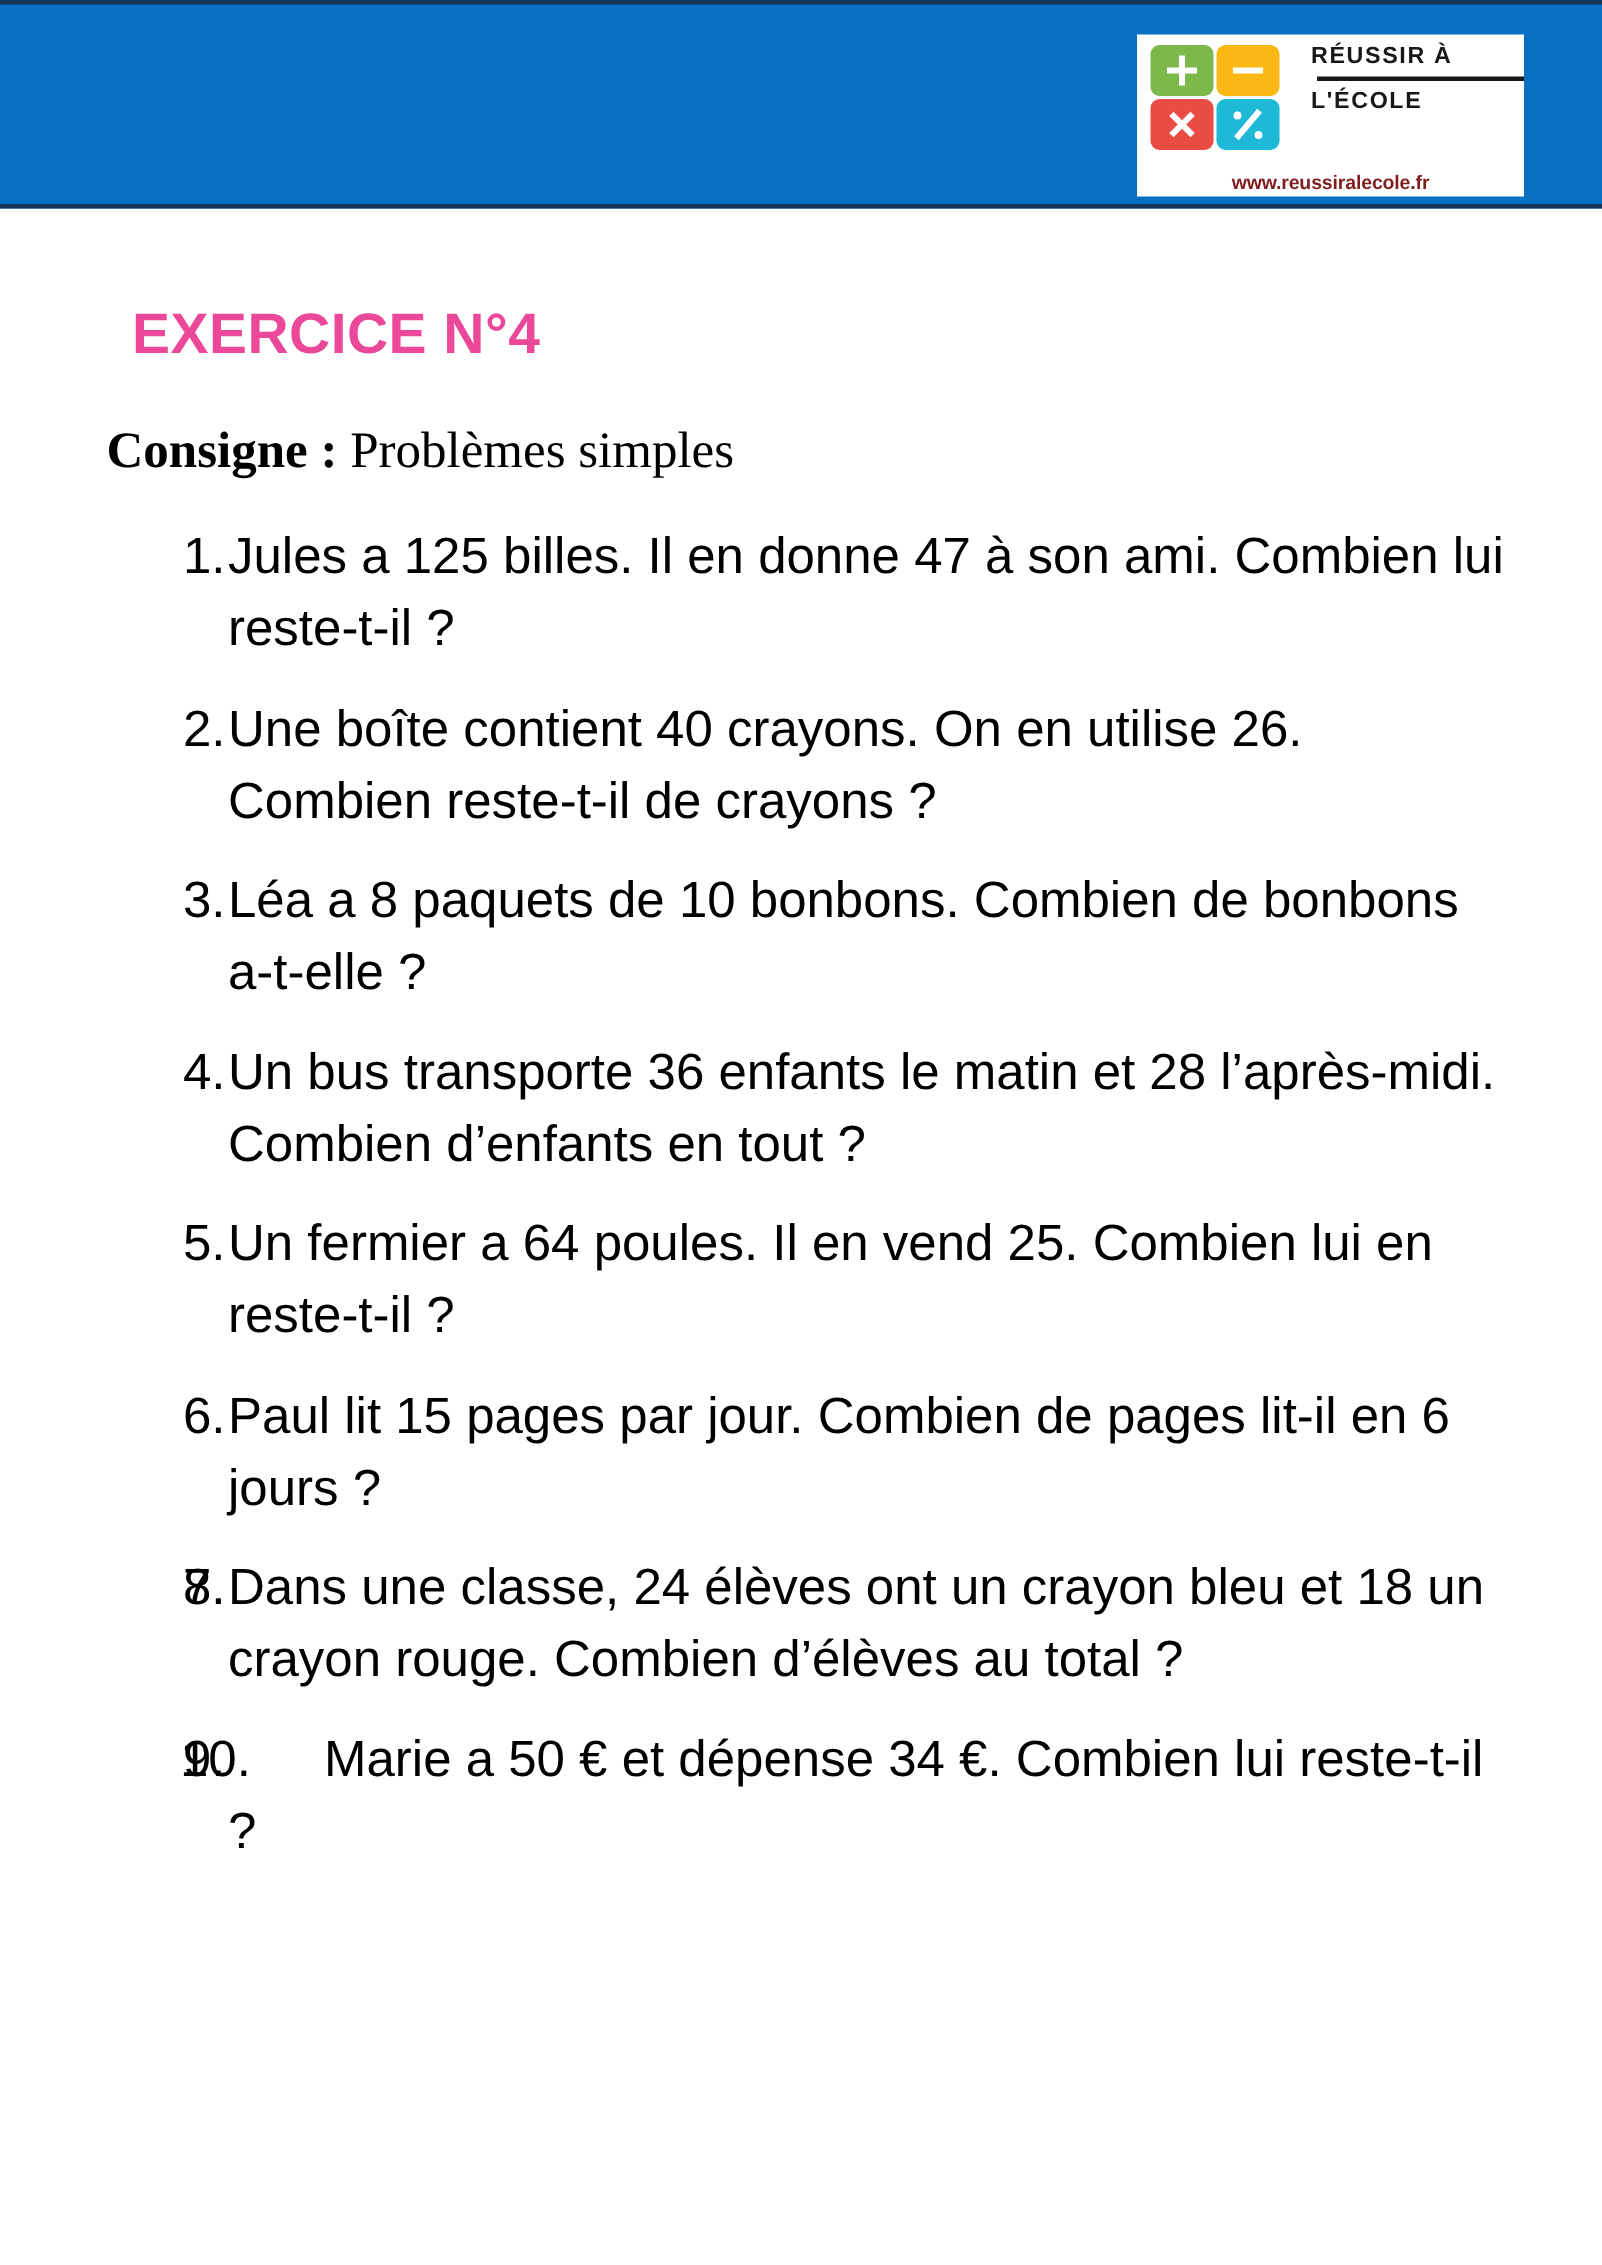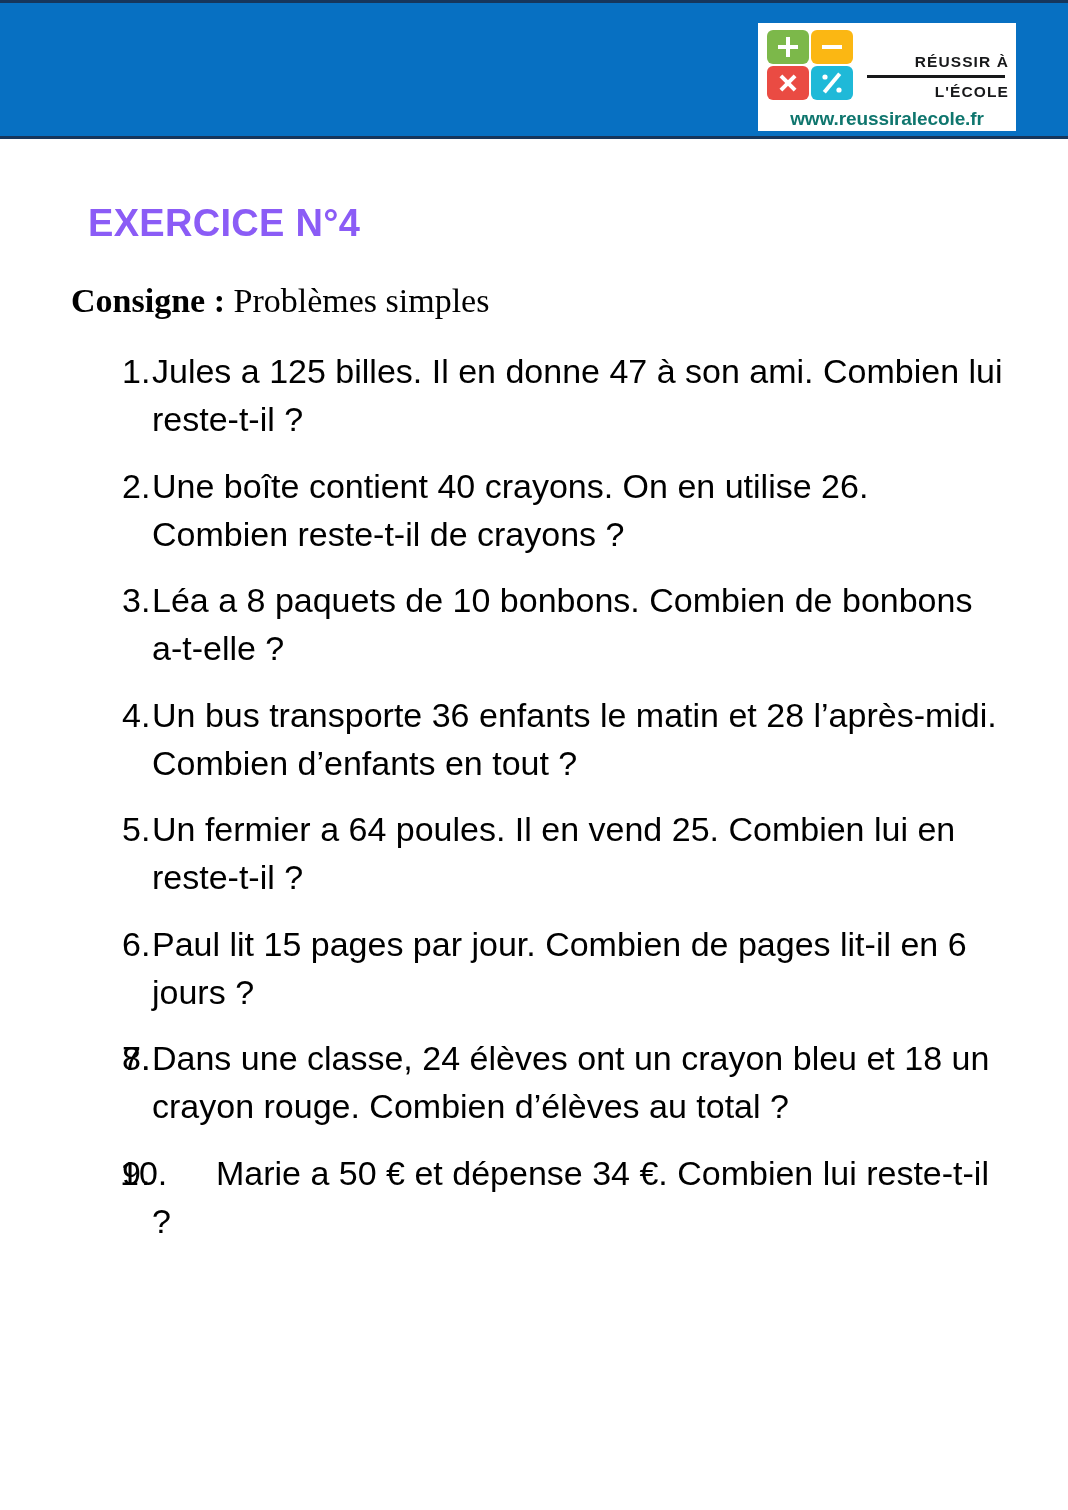--- a/index.html
+++ b/index.html
@@ -85,25 +85,24 @@
   }
   .tile-plus   { background: #7cb84a; }
   .tile-minus  { background: #fbb713; }
   .tile-times  { background: #ea4b43; }
   .tile-divide { background: #1fb9d8; }
 
   .tile svg { display: block; width: 100%; height: 100%; }
 
   .logo-text {
     position: absolute;
-    left: 105px;
+    left: 116px;
     top: 6px;
     width: 146px;
-    text-align: right;
-    margin-top: 24px;
+    text-align: left;
   }
   .logo-line1, .logo-line2 {
     font-size: 15.5px;
     font-weight: bold;
     color: #17181a;
     letter-spacing: 1.1px;
     line-height: 1.15;
     font-family: "Liberation Sans", sans-serif;
   }
   .logo-line1 { padding-bottom: 4px; }
@@ -111,43 +110,43 @@
     height: 3px;
     background: #17181a;
     margin: 0 4px 5px 4px;
   }
   .logo-url {
     position: absolute;
     left: 8px;
     bottom: 3px;
     width: 242px;
     text-align: center;
-    font-size: 19px;
-    font-weight: bold;
-    color: #0f766e;
+    font-size: 13px;
+    font-weight: bold;
+    color: #7f1d1d;
     letter-spacing: -0.1px;
     line-height: 1;
     white-space: nowrap;
   }
 
   
   .content {
     position: absolute;
     left: 0;
     top: 139px;
     width: 1068px;
   }
 
   .exercise-heading {
     position: absolute;
     left: 88px;
     top: 65px;
     font-size: 38px;
     font-weight: bold;
-    color: #8b5cf6;
+    color: #ec4899;
     letter-spacing: 0.3px;
     white-space: nowrap;
     line-height: 1;
   }
 
   .instruction {
     position: absolute;
     left: 71px;
     top: 145px;
     font-size: 34px;

